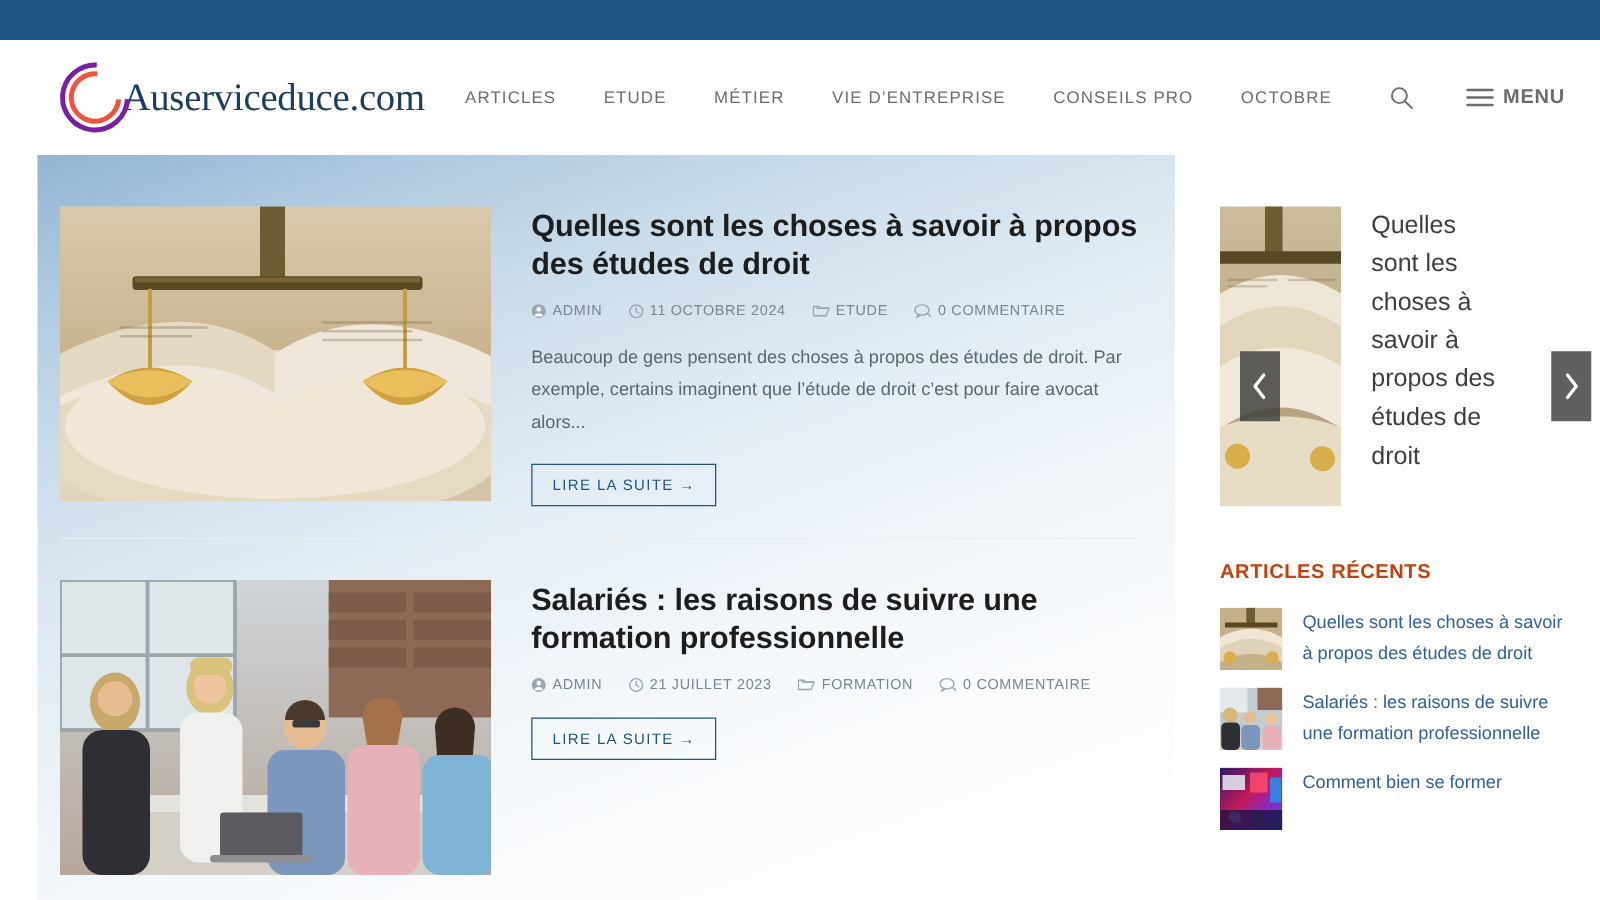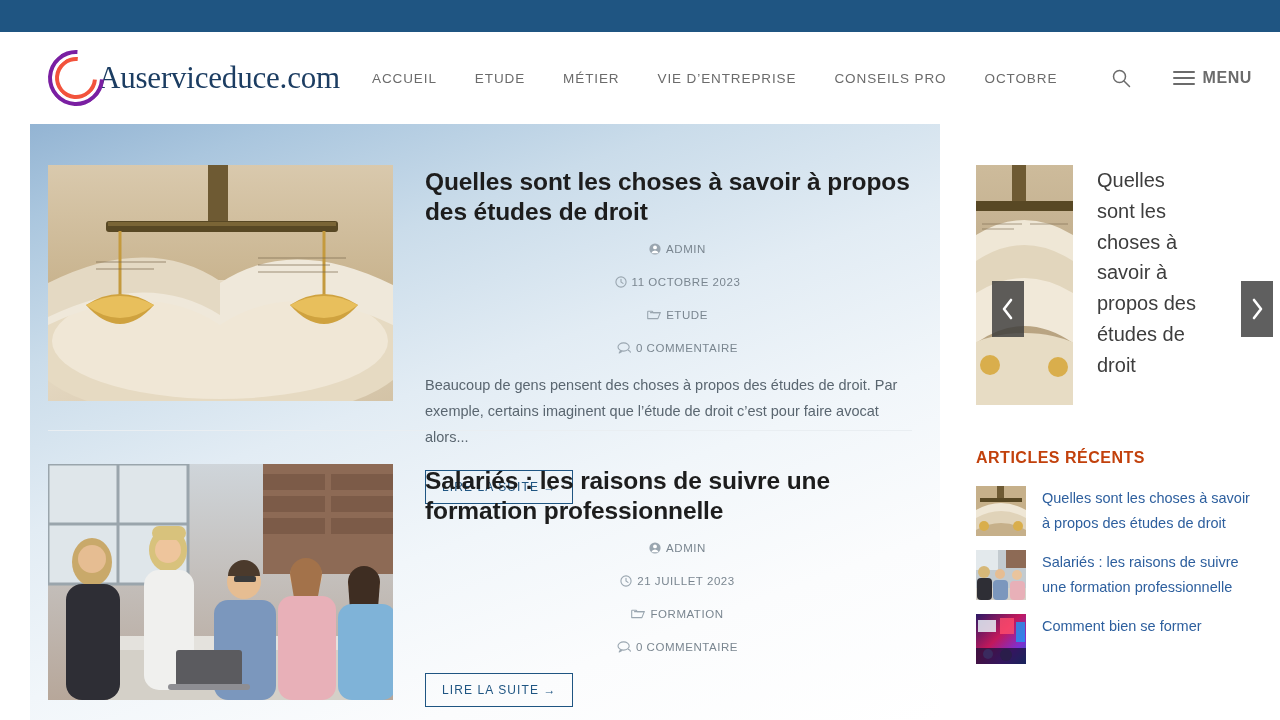--- a/index.html
+++ b/index.html
@@ -112,21 +112,20 @@
   .post-body { flex: 1; padding-top: 2px; }
   .post-title {
     font-size: 24.5px; line-height: 1.22;
     color: #1d1d1d; font-weight: bold;
     letter-spacing: -0.1px;
     cursor: pointer;
   }
   .post-meta {
     display: flex; align-items: center; gap: 21px;
     margin-top: 16px;
-    flex-direction: column;
   }
   .meta-item {
     display: flex; align-items: center; gap: 5px;
     font-size: 11.5px; color: #7a8690;
     letter-spacing: 0.55px; white-space: nowrap;
     cursor: pointer;
   }
   .meta-item svg { flex: none; }
   .post-excerpt {
     margin-top: 18px;
@@ -208,21 +207,21 @@
 
     <div class="brand">
       <div class="logo-mark">
         <span class="ring ring-outer"></span>
         <span class="ring ring-inner"></span>
       </div>
       <div class="brand-name">Auserviceduce.com</div>
     </div>
 
     <div class="nav">
-      <div class="nav-item">ACCUEIL</div>
+      <div class="nav-item">ARTICLES</div>
       <div class="nav-item">ETUDE</div>
       <div class="nav-item">MÉTIER</div>
       <div class="nav-item">VIE D’ENTREPRISE</div>
       <div class="nav-item">CONSEILS PRO</div>
       <div class="nav-item">OCTOBRE</div>
     </div>
 
     <div class="header-tools">
       <div class="search-btn">
         <svg width="20" height="20" viewBox="0 0 20 20" fill="none" stroke="#6b6b6b" stroke-width="1.5">
@@ -291,21 +290,21 @@
                 <circle cx="6" cy="4.4" r="1.9" fill="#fff"></circle>
                 <path d="M2.3 10.2a3.9 3.9 0 0 1 7.4 0z" fill="#fff"></path>
               </svg>
               <span>ADMIN</span>
             </div>
             <div class="meta-item">
               <svg width="12" height="12" viewBox="0 0 12 12">
                 <circle cx="6" cy="6" r="5.1" fill="none" stroke="#9aa6b0" stroke-width="1.1"></circle>
                 <path d="M6 3.2V6l2 1.4" stroke="#9aa6b0" stroke-width="1.1" fill="none" stroke-linecap="round"></path>
               </svg>
-              <span>11 OCTOBRE 2023</span>
+              <span>11 OCTOBRE 2024</span>
             </div>
             <div class="meta-item">
               <svg width="14" height="12" viewBox="0 0 14 12">
                 <path d="M0.7 2.2h4.4l1.2 1.4h6.9" fill="none" stroke="#9aa6b0" stroke-width="1.1"></path>
                 <path d="M0.7 2.2v7.4h10.2l2.4-6H3.1" fill="none" stroke="#9aa6b0" stroke-width="1.1" stroke-linejoin="round"></path>
               </svg>
               <span>ETUDE</span>
             </div>
             <div class="meta-item">
               <svg width="14" height="12" viewBox="0 0 14 12">

